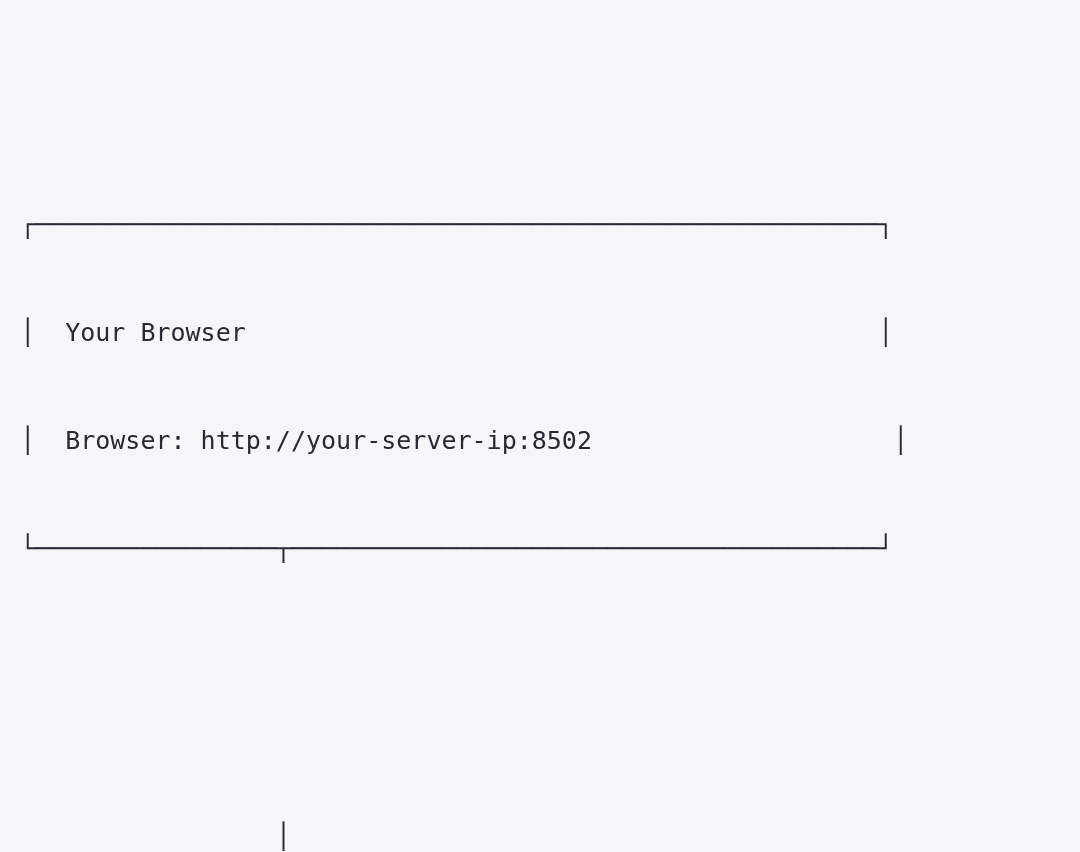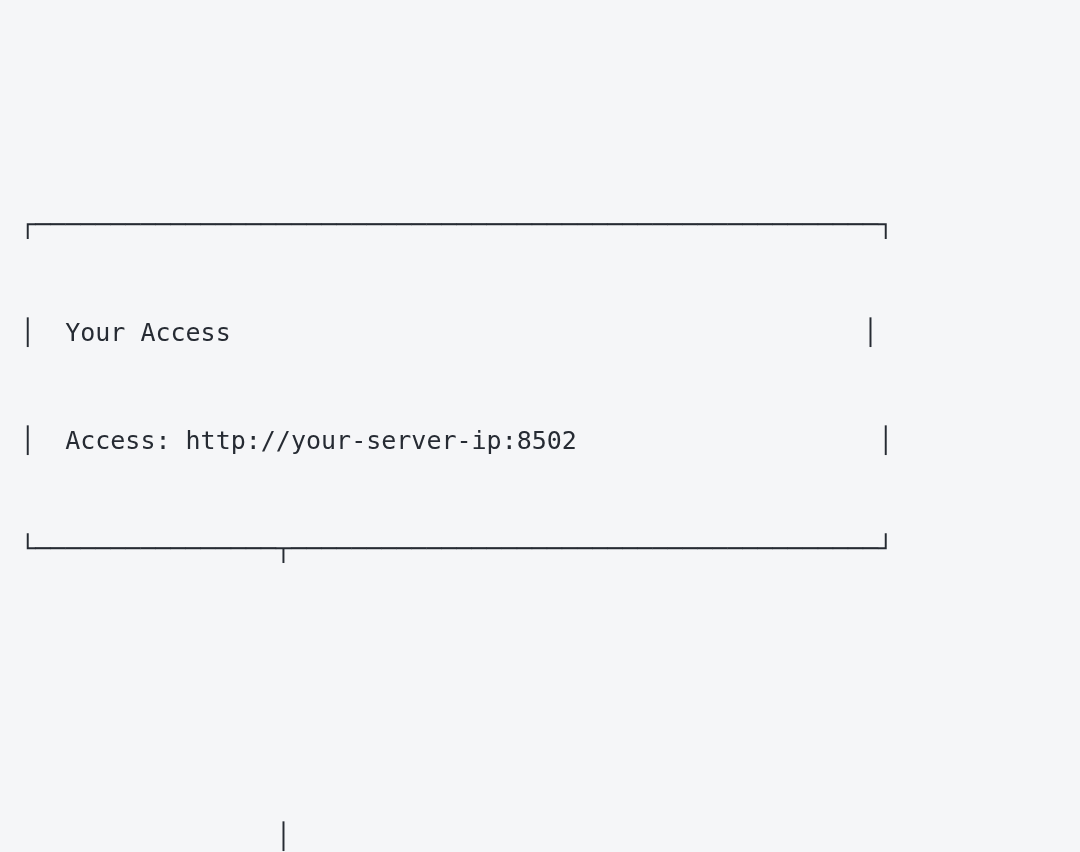--- a/index.html
+++ b/index.html
@@ -24,22 +24,22 @@
     height: 36px;
   }
 </style>
 </head>
 <body style="background: rgb(245, 246, 248);">
 
 <div id="diagram" class="diagram" style="color: rgb(38, 43, 51);">
 
   <div>
     <div class="row">┌────────────────────────────────────────────────────────┐</div>
-    <div class="row">│  Your Access                                          │</div>
-    <div class="row">│  Access: http://your-server-ip:8502                    │</div>
+    <div class="row">│  Your Browser                                          │</div>
+    <div class="row">│  Browser: http://your-server-ip:8502                    │</div>
     <div class="row">└────────────────┬───────────────────────────────────────┘</div>
   </div>
 
   <div>
     <div class="row">                 │</div>
     
   </div>
 
   
 

